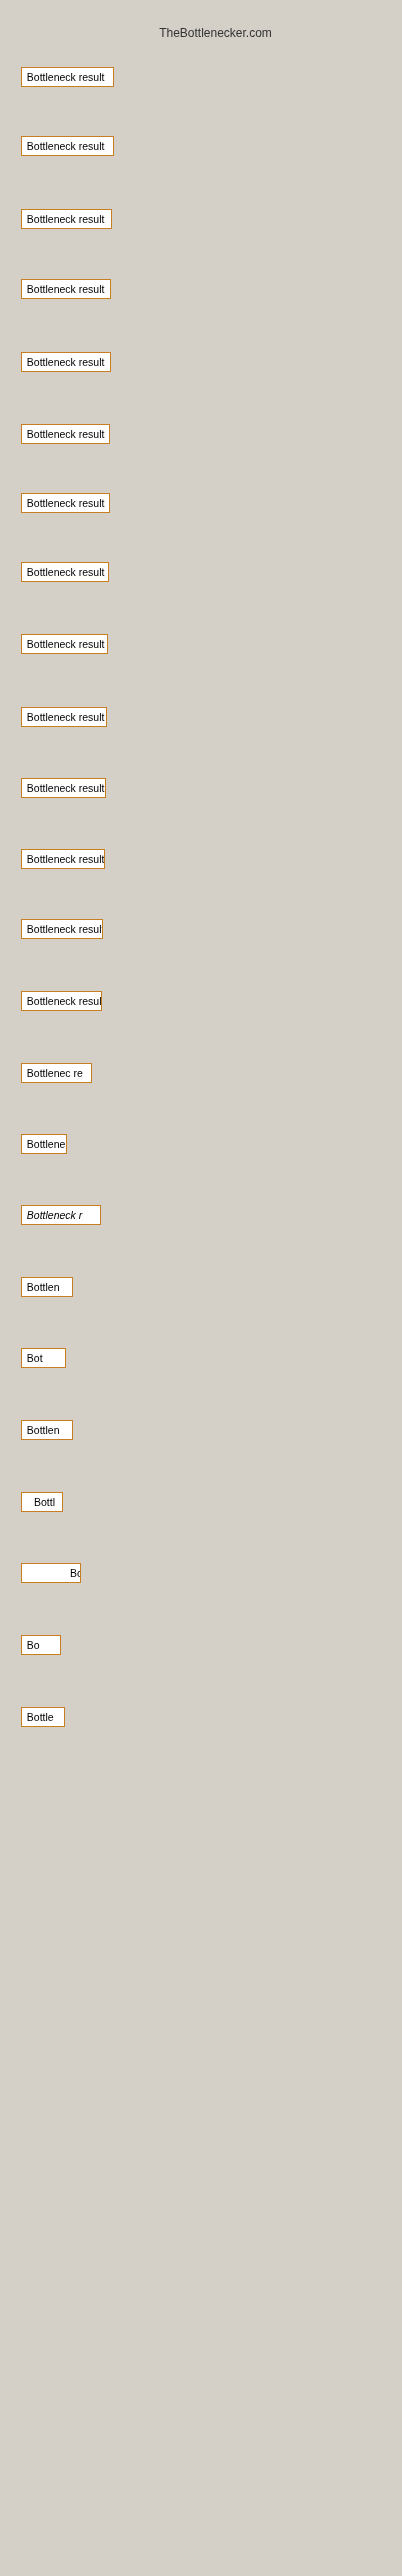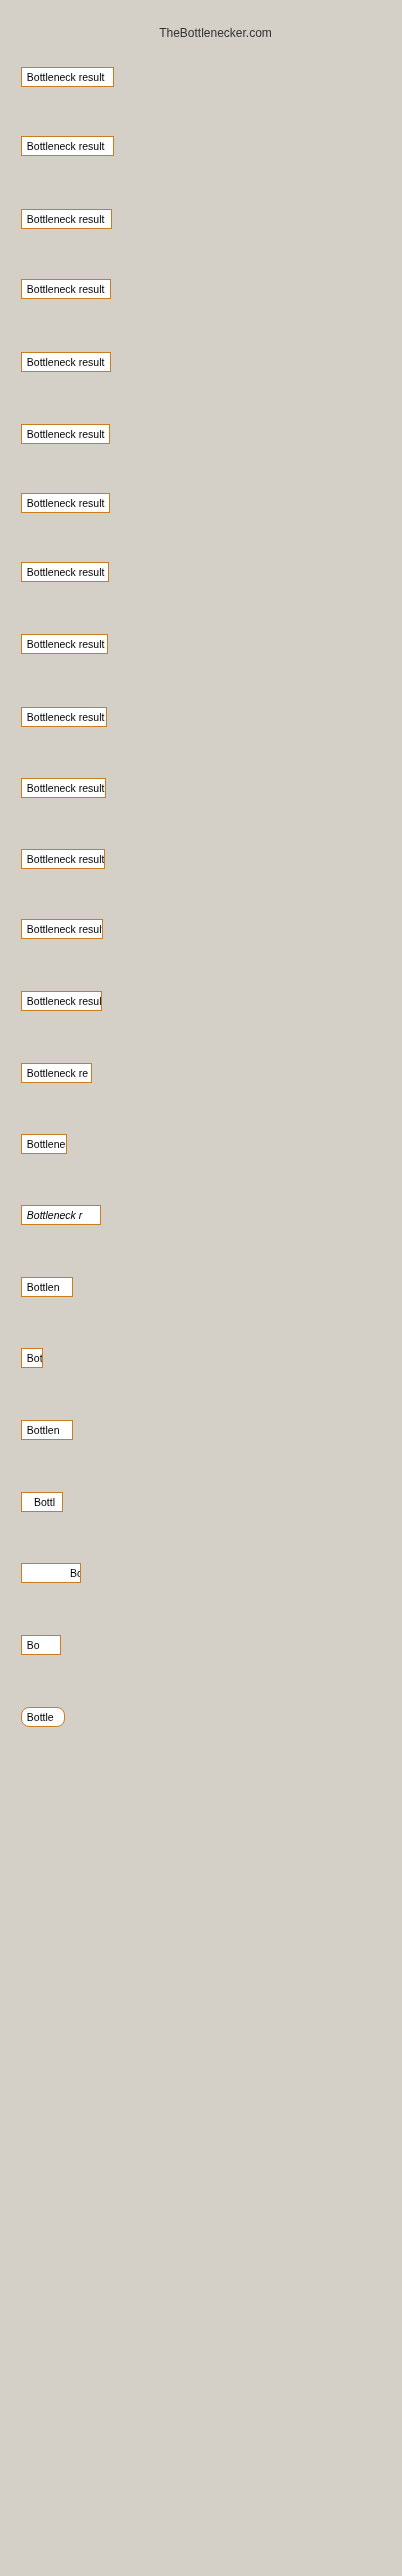--- a/index.html
+++ b/index.html
@@ -49,24 +49,24 @@
     <div class="bottleneck-item" style="top: 331px; width: 90px;">Bottleneck result</div>
     <div class="bottleneck-item" style="top: 403px; width: 89px;">Bottleneck result</div>
     <div class="bottleneck-item" style="top: 472px; width: 89px;">Bottleneck result</div>
     <div class="bottleneck-item" style="top: 541px; width: 88px;">Bottleneck result</div>
     <div class="bottleneck-item" style="top: 613px; width: 87px;">Bottleneck result</div>
     <div class="bottleneck-item" style="top: 686px; width: 86px;">Bottleneck result</div>
     <div class="bottleneck-item" style="top: 757px; width: 85px;">Bottleneck result</div>
     <div class="bottleneck-item" style="top: 828px; width: 84px;">Bottleneck result</div>
     <div class="bottleneck-item" style="top: 898px; width: 82px;">Bottleneck result</div>
     <div class="bottleneck-item" style="top: 970px; width: 81px;">Bottleneck result</div>
-    <div class="bottleneck-item" style="top: 1042px; width: 71px;">Bottleneck re</div>
+    <div class="bottleneck-item" style="top: 1042px; width: 71px;">Bottlenec re</div>
     <div class="bottleneck-item" style="top: 1113px; width: 46px;">Bottlene</div>
     <div class="bottleneck-item" style="top: 1184px; width: 80px; font-style: italic;">Bottleneck r</div>
     <div class="bottleneck-item" style="top: 1256px; width: 52px;">Bottlen</div>
-    <div class="bottleneck-item" style="top: 1327px; width: 22px;">Bot</div>
+    <div class="bottleneck-item" style="top: 1327px; width: 45px;">Bot</div>
     <div class="bottleneck-item" style="top: 1399px; width: 52px;">Bottlen</div>
     <div class="bottleneck-item" style="top: 1471px; width: 42px; padding-left: 12px;">Bottl</div>
     <div class="bottleneck-item" style="top: 1542px; width: 60px; padding-left: 48px;">Bottlenec</div>
     <div class="bottleneck-item" style="top: 1614px; width: 40px;">Bo</div>
-    <div class="bottleneck-item" style="top: 1686px; width: 44px; border-radius: 8px;">Bottle</div>
+    <div class="bottleneck-item" style="top: 1686px; width: 44px;">Bottle</div>
   </div>
 
 
 </body></html>

